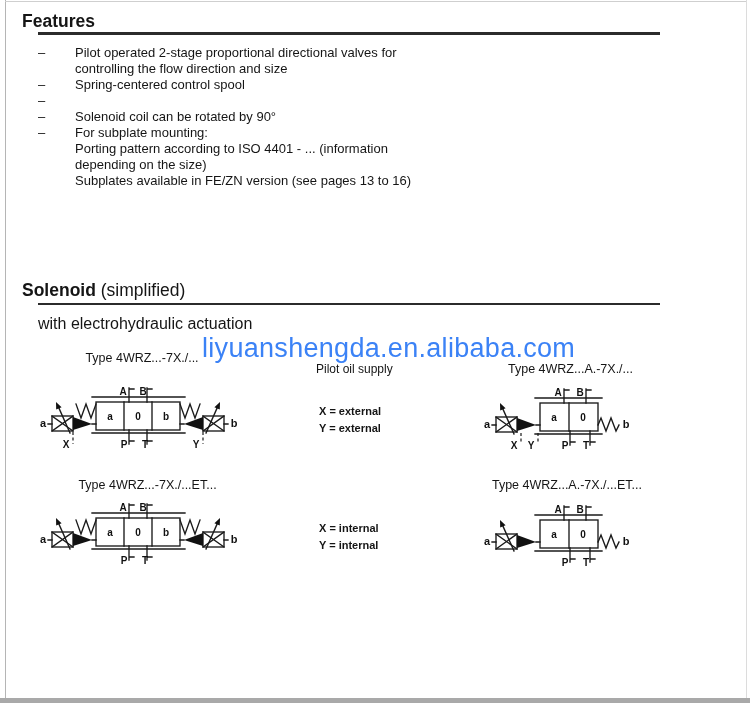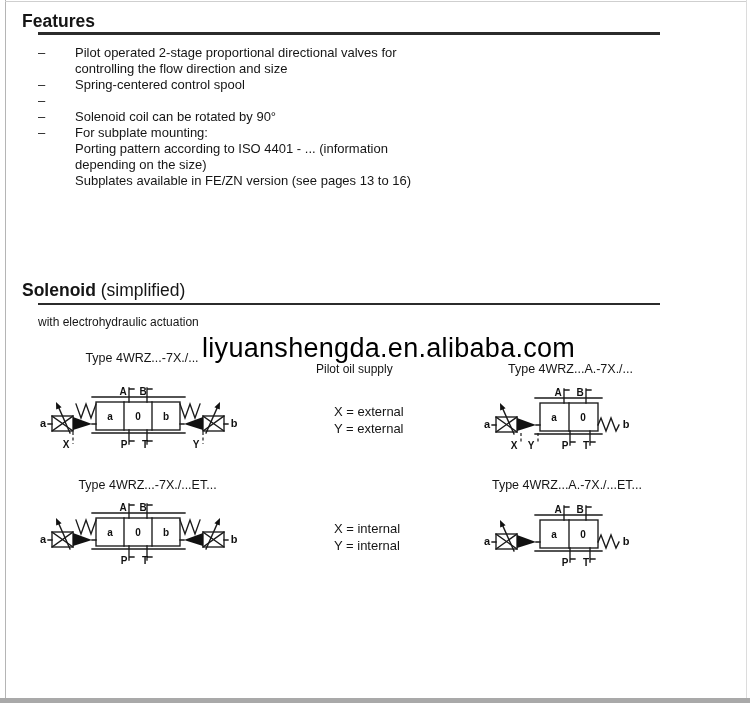--- a/index.html
+++ b/index.html
@@ -6,35 +6,35 @@
   .page{position:relative;width:750px;height:703px;background:#ffffff;overflow:hidden;
         font-family:"Liberation Sans",sans-serif;color:#151515;}
   
   .edge-left{position:absolute;left:5px;top:0;width:1px;height:698px;background:#b5b5b5;}
   .edge-top{position:absolute;left:5px;top:1px;width:741px;height:1px;background:#cfcfcf;}
   .edge-right{position:absolute;left:746px;top:0;width:1px;height:698px;background:#dcdcdc;}
   .edge-bottom{position:absolute;left:0;top:698px;width:750px;height:5px;background:#a9a9a9;}
 
   .layer{position:absolute;inset:0;z-index:1;}
   .watermark{position:absolute;left:202px;top:333px;z-index:0;font-size:27px;
-             color:#000000;letter-spacing:0.3px;white-space:nowrap;}
+             color:#3b82f6;letter-spacing:0.3px;white-space:nowrap;}
 
   .heading{position:absolute;left:22px;font-size:17.5px;font-weight:bold;white-space:nowrap;}
   .heading .light{font-weight:normal;}
   .rule{position:absolute;left:38px;width:622px;height:2.5px;background:#2b2b2b;}
 
   .feature-list{position:absolute;left:38px;top:45px;width:440px;font-size:13px;line-height:16px;}
   .bullet-item{display:flex;}
   .bullet-dash{width:13px;flex:none;}
   .bullet-text{white-space:pre-line;margin-left:24px;}
 
-  .note{position:absolute;left:38px;top:315px;font-size:12px;text-align:center;}
+  .note{position:absolute;left:38px;top:315px;font-size:16px;text-align:center;}
   .type-label{position:absolute;font-size:12.5px;text-align:center;white-space:nowrap;}
   .pilot-header{position:absolute;left:316px;top:362px;font-size:12px;white-space:nowrap;}
-  .pilot-text{position:absolute;left:334px;font-size:13px;line-height:17px;white-space:pre-line;}
+  .pilot-text{position:absolute;left:319px;font-size:11px;line-height:17px;white-space:pre-line;font-weight:bold;}
 
   svg.valve{position:absolute;overflow:visible;}
   svg.valve .st{stroke:#1a1a1a;stroke-width:1.35;fill:none;stroke-linecap:square;}
   svg.valve .fill{fill:#111;stroke:none;}
   svg.valve .dash{stroke:#1a1a1a;stroke-width:1.2;fill:none;stroke-dasharray:3 2.6;}
   svg.valve text{font-family:"Liberation Sans",sans-serif;font-size:10px;font-weight:bold;
                  fill:#111;stroke:none;text-anchor:middle;}
   svg.valve text.side{font-size:11px;}
 </style>
 </head>

